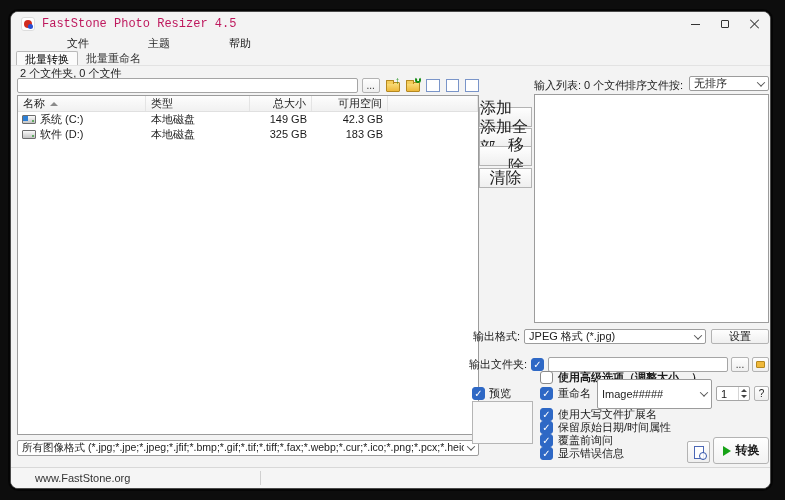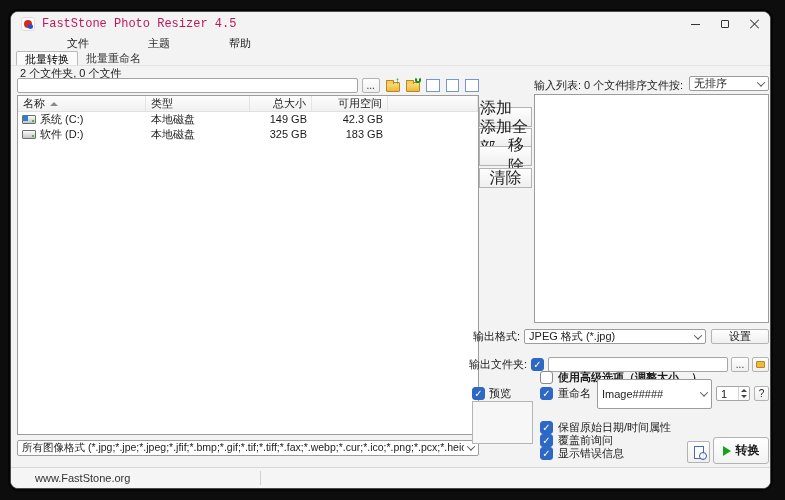--- a/index.html
+++ b/index.html
@@ -312,20 +312,24 @@
             <span class="tri-up"></span>
           </span>
         <span class="spin-down">
             <span class="tri-down"></span>
           </span>
       </span>
     </div>
     <div class="help-btn">?</div>
   </div>
 
+  <div class="opt-row" style="top:395px;">
+    <span class="cb checked"></span>
+    <span class="lab">使用大写文件扩展名</span>
+  </div>
   <div class="opt-row" style="top:408px;">
     <span class="cb checked"></span>
     <span class="lab">保留原始日期/时间属性</span>
   </div>
   <div class="opt-row" style="top:421px;">
     <span class="cb checked"></span>
     <span class="lab">覆盖前询问</span>
   </div>
   <div class="opt-row" style="top:434px;">
     <span class="cb checked"></span>

